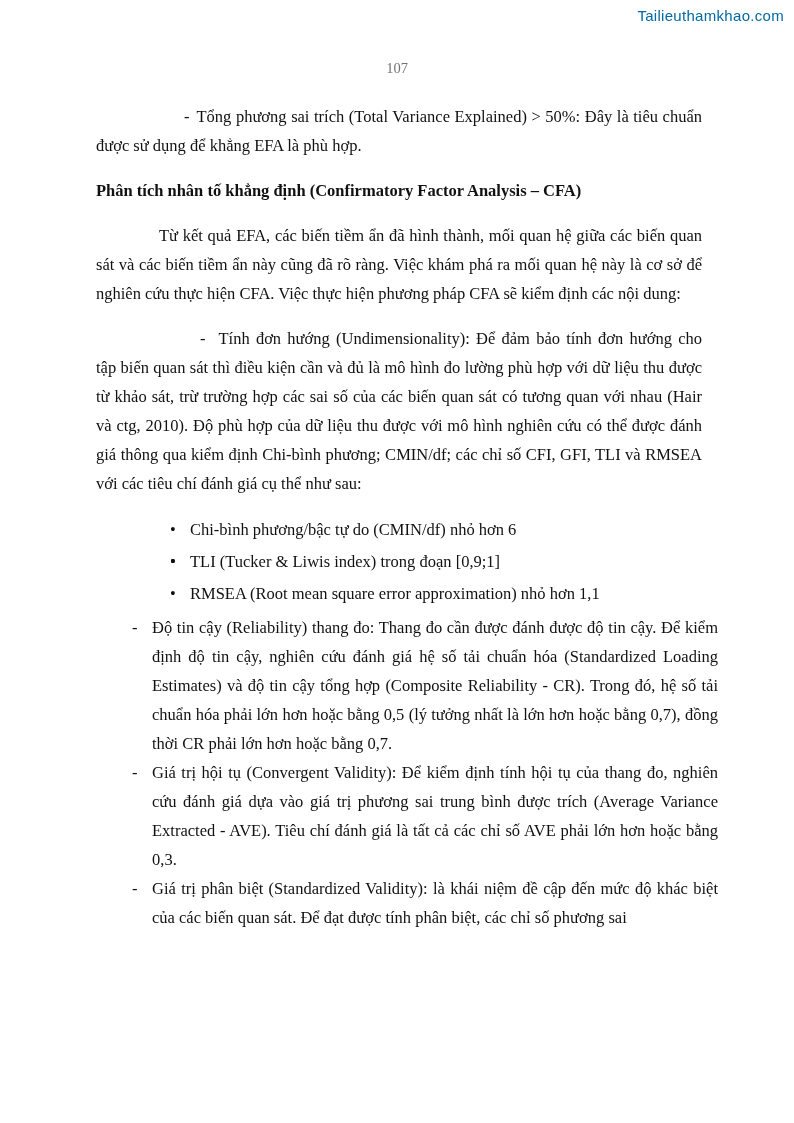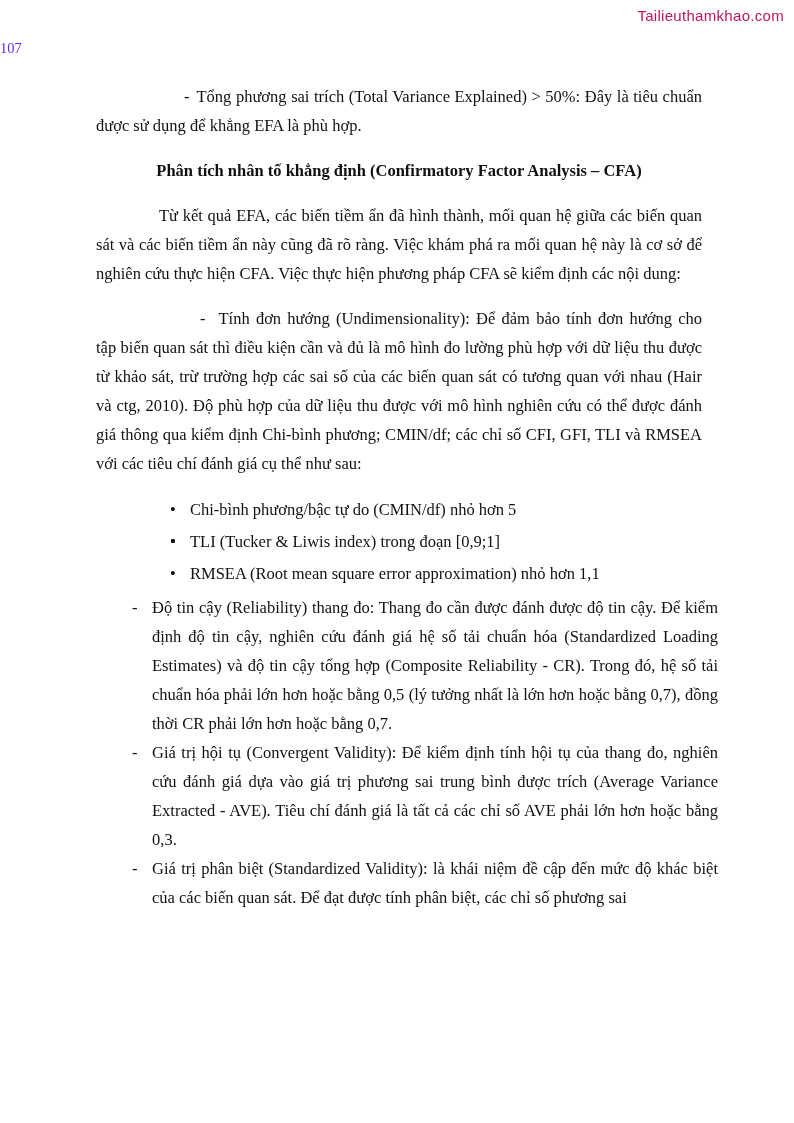--- a/index.html
+++ b/index.html
@@ -17,28 +17,29 @@
     font-family: "Liberation Serif", "DejaVu Serif", serif;
     color: #111111;
     font-size: 16.5px;
   }
   .watermark {
     position: absolute;
     top: 7px;
     right: 10px;
     font-family: "Liberation Sans", "DejaVu Sans", sans-serif;
     font-size: 15px;
-    color: #be185d;
+    color: #0369a1;
     text-shadow: 1px 1px 0 #ffffff;
     letter-spacing: 0.3px;
   }
   .page-number {
-    padding-top: 40px;
+    padding-top: 60px;
+    text-align: center;
     font-size: 14.5px;
-    color: #6d28d9;
+    color: #737373;
   }
   .content {
     margin: 25px 76px 0 80px;
     text-align: justify;
     line-height: 29px;
   }
   .content p {
     margin: 16px;
     padding: 0;
   }
@@ -47,21 +48,21 @@
   .para-indent-sm { text-indent: 52px; }
   .para-dash .inline-dash {
     display: inline-block;
     margin-right: 13px;
   }
   .para1 .inline-dash {
     margin-right: 7px;
   }
   .heading {
     font-weight: bold;
-    text-align: center;
+    text-align: left;
   }
   .bullet-list {
     margin: 9px 0 3px 0;
     padding: 0;
     list-style: none;
   }
   .bullet-list li {
     position: relative;
     padding-left: 110px;
     line-height: 32px;
@@ -104,21 +105,21 @@
 
     <p class="heading">Phân tích nhân tố khẳng định (Confirmatory Factor Analysis – CFA)</p>
 
     <p class="para-indent-md">Từ kết quả EFA, các biến tiềm ẩn đã hình thành, mối quan hệ giữa các biến quan sát và các biến tiềm ẩn này cũng đã rõ ràng. Việc khám phá ra mối quan hệ này là cơ sở để nghiên cứu thực hiện CFA. Việc thực hiện phương pháp CFA sẽ kiểm định các nội dung:</p>
 
     <p class="para-dash para-indent-sm"><span class="inline-dash">-</span><span>Tính đơn hướng (Undimensionality): Để đảm bảo tính đơn hướng cho tập biến quan sát thì điều kiện cần và đủ là mô hình đo lường phù hợp với dữ liệu thu được từ khảo sát, trừ trường hợp các sai số của các biến quan sát có tương quan với nhau (Hair và ctg, 2010). Độ phù hợp của dữ liệu thu được với mô hình nghiên cứu có thể được đánh giá thông qua kiểm định Chi-bình phương; CMIN/df; các chỉ số CFI, GFI, TLI và RMSEA với các tiêu chí đánh giá cụ thể như sau:</span></p>
 
     <ul class="bullet-list">
       <li>
         <span class="bullet-marker">•</span>
-        <span>Chi-bình phương/bậc tự do (CMIN/df) nhỏ hơn 5</span>
+        <span>Chi-bình phương/bậc tự do (CMIN/df) nhỏ hơn 6</span>
       </li>
       <li>
         <span class="bullet-marker">•</span>
       </li>
       <li>
         <span class="bullet-marker">•</span>
       </li>
       <li>
         <span class="bullet-marker">•</span>
         <span>TLI (Tucker &amp; Liwis index) trong đoạn [0,9;1]</span>

